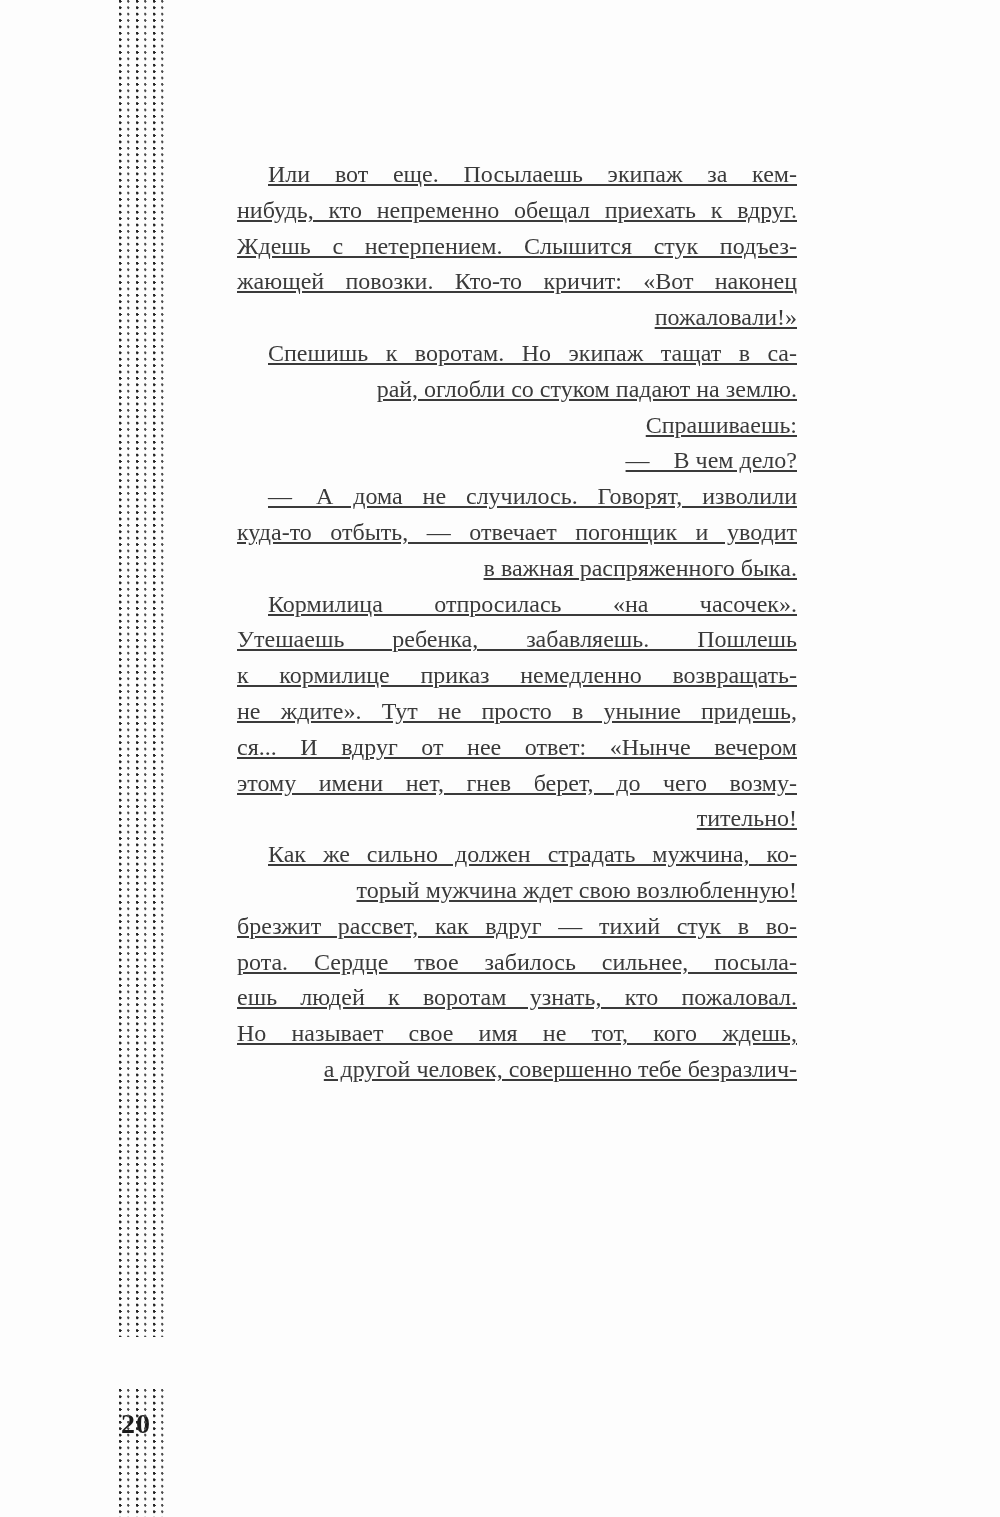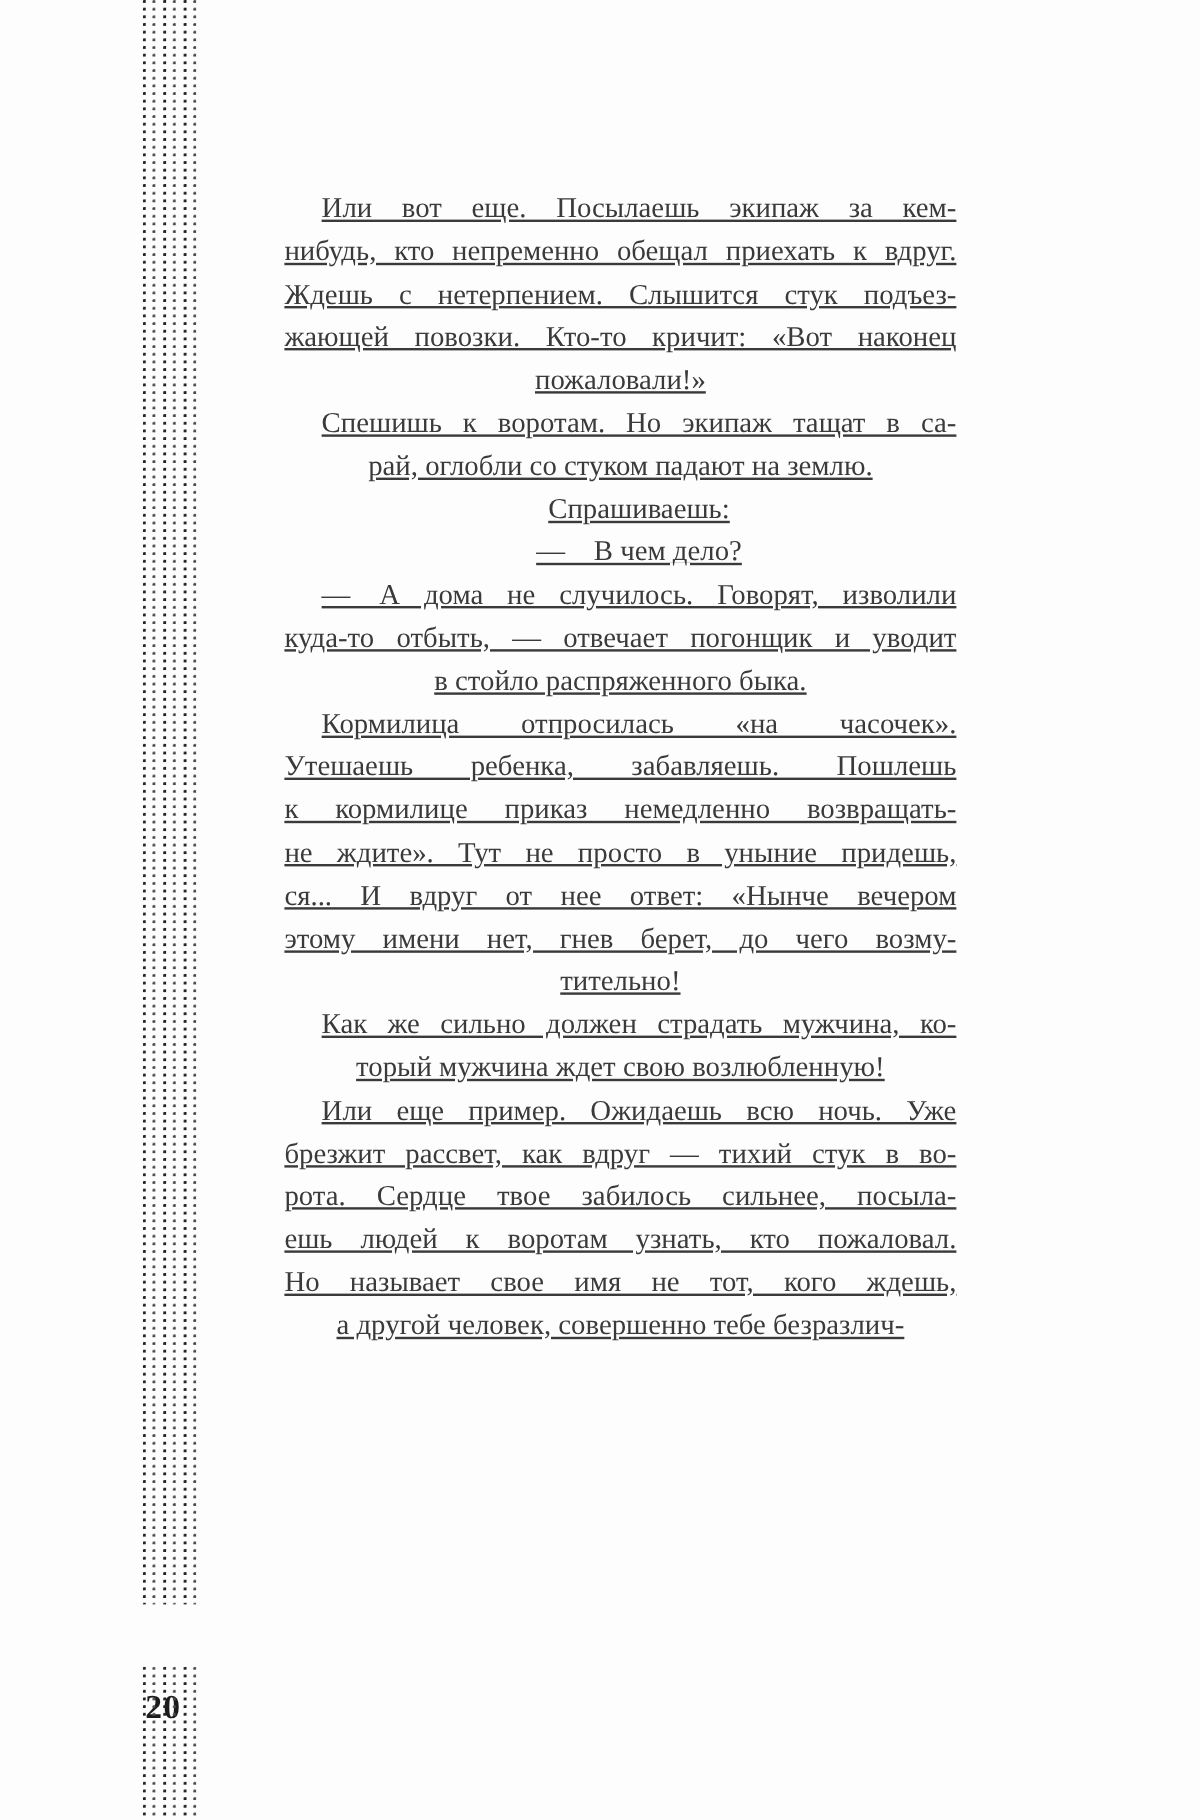--- a/index.html
+++ b/index.html
@@ -46,21 +46,21 @@
   .text-block {
     position: absolute;
     left: 237px;
     top: 157px;
     width: 560px;
     font-size: 24px;
     line-height: 35.8px;
     color: var(--ink, #3a3a3a);
   }
   .para { margin: 0; padding: 0; text-decoration: underline; }
-  .line { text-align: center; }
+  .line { text-align: right; }
   .line.just {
     text-align: justify;
     text-align-last: justify;
   }
   .line.first { text-indent: 31px; }
 </style>
 </head>
 <body>
 
 <div class="dot-strip top"></div>
@@ -79,37 +79,36 @@
     </div>
     <div class="para">
       <div class="line first">Спрашиваешь:</div>
     </div>
     <div class="para">
       <div class="line first">— В чем дело?</div>
     </div>
     <div class="para">
       <div class="line first just">— А дома не случилось. Говорят, изволили</div>
       <div class="line just">куда-то отбыть, — отвечает погонщик и уводит</div>
-      <div class="line">в стойло распряженного быка.</div>
+      <div class="line">в важная распряженного быка.</div>
     </div>
     <div class="para">
       <div class="line first just">Кормилица отпросилась «на часочек».</div>
       <div class="line just">Утешаешь ребенка, забавляешь. Пошлешь</div>
       <div class="line just">к кормилице приказ немедленно возвращать-</div>
       <div class="line just">не ждите». Тут не просто в уныние придешь,</div>
       <div class="line just">ся... И вдруг от нее ответ: «Нынче вечером</div>
       <div class="line just">этому имени нет, гнев берет, до чего возму-</div>
       <div class="line">тительно!</div>
     </div>
     <div class="para">
       <div class="line first just">Как же сильно должен страдать мужчина, ко-</div>
       <div class="line">торый мужчина ждет свою возлюбленную!</div>
     </div>
     <div class="para">
-      <div class="line first just">Или еще пример. Ожидаешь всю ночь. Уже</div>
       <div class="line just">брезжит рассвет, как вдруг — тихий стук в во-</div>
       <div class="line just">рота. Сердце твое забилось сильнее, посыла-</div>
       <div class="line just">ешь людей к воротам узнать, кто пожаловал.</div>
       <div class="line just">Но называет свое имя не тот, кого ждешь,</div>
       <div class="line">а другой человек, совершенно тебе безразлич-</div>
     </div>
   </div>
 
 <div class="page-number">20</div>
 

